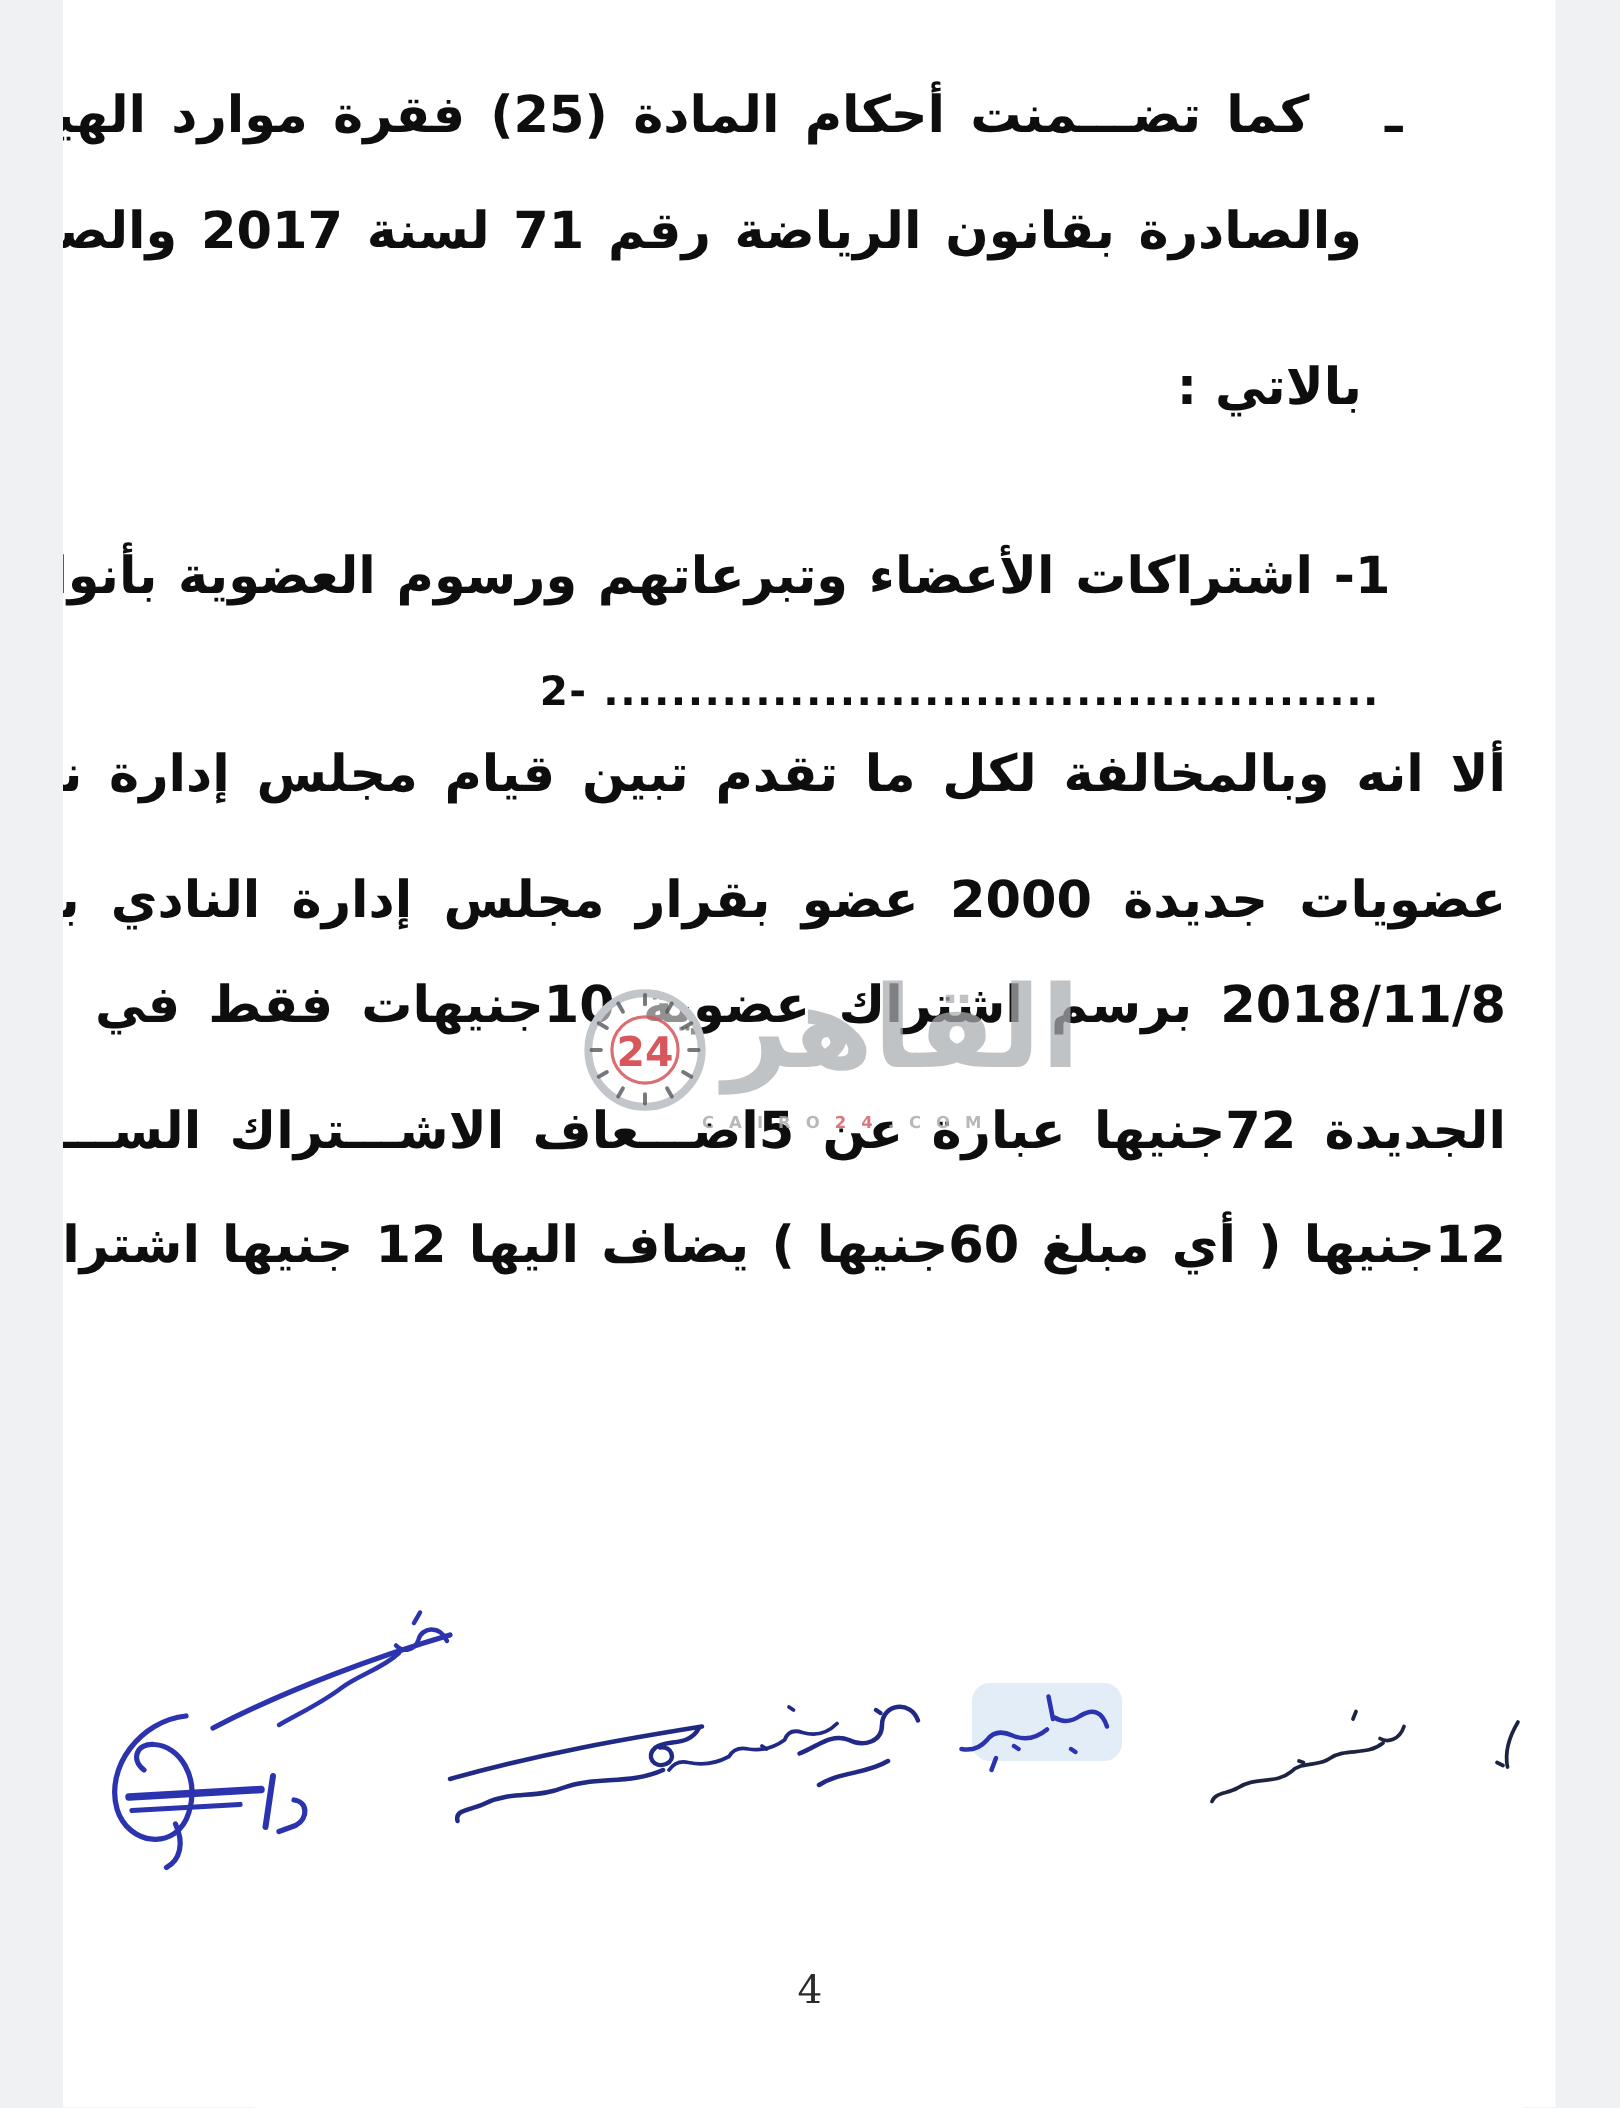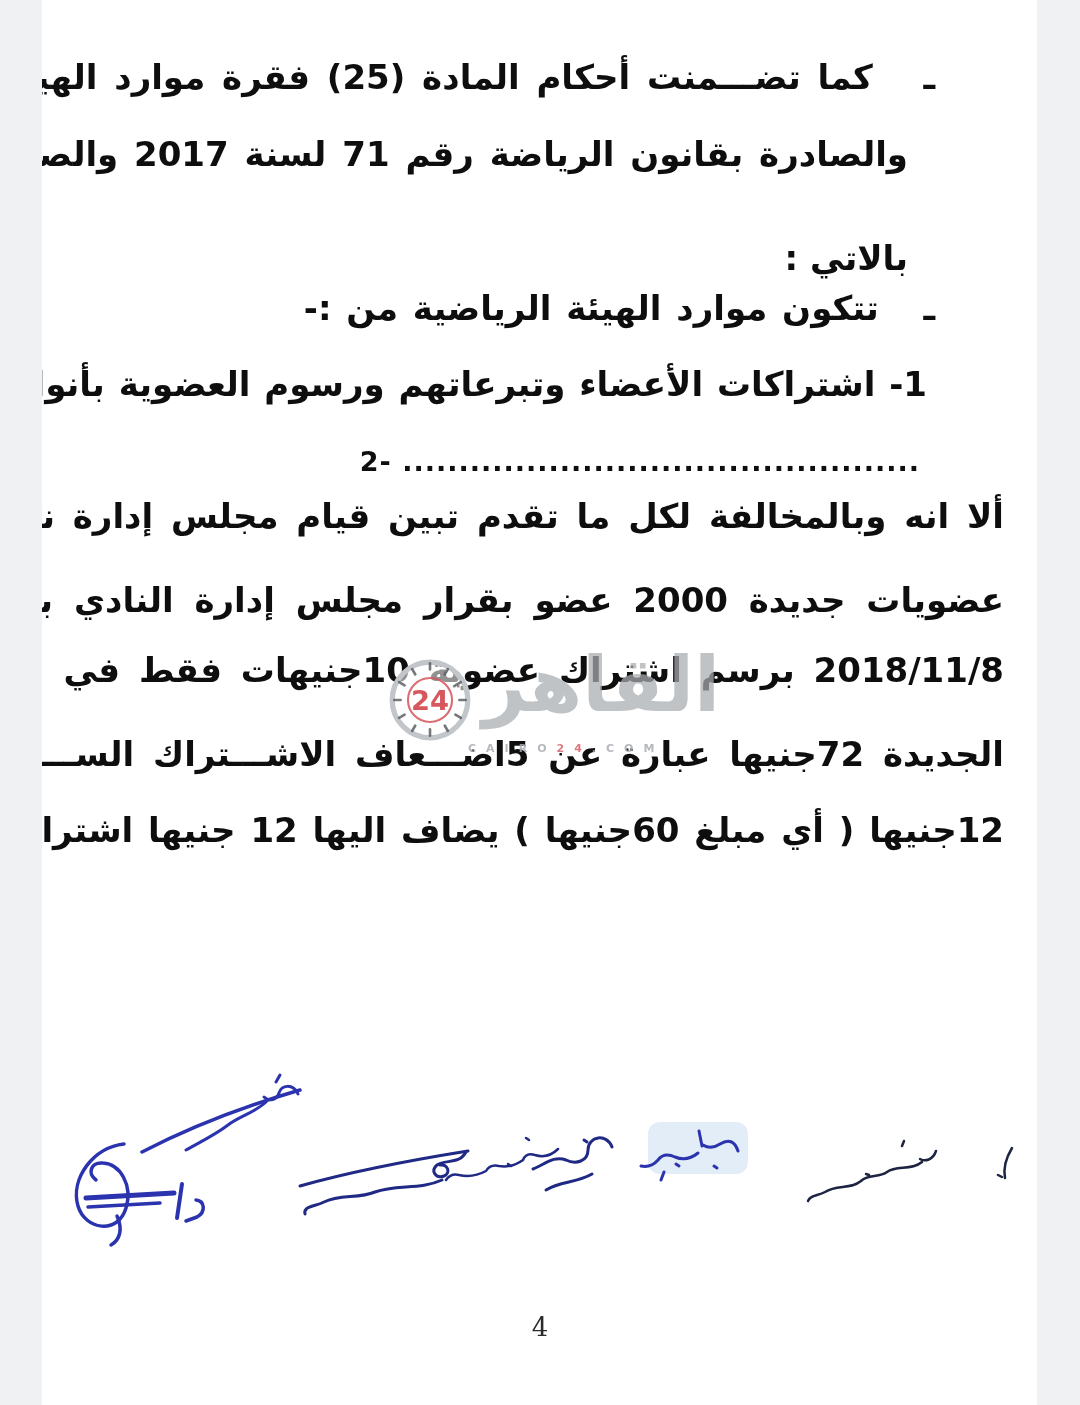--- a/index.html
+++ b/index.html
@@ -61,21 +61,20 @@
 <body>
 
 <div class="stage">
 
   <div class="gutter left"></div>
   <div class="gutter right"></div>
 
   <div class="tline l0">ـ&nbsp;&nbsp; كما تضـــمنت أحكام المادة (25) فقرة موارد الهيئات الرياضـــية وأموالها</div>
   <div class="tline l1">والصادرة بقانون الرياضة رقم 71 لسنة 2017 والصادر في 2017/5/31</div>
   <div class="tline l2">بالاتي :</div>
-  <div class="tline l3">ـ&nbsp;&nbsp; تتكون موارد الهيئة الرياضية من :-</div>
   <div class="tline l4">1- اشتراكات الأعضاء وتبرعاتهم ورسوم العضوية بأنواعها المختلفة .</div>
   <div class="tline l5">2- ..............................................</div>
   <div class="tline l6">ألا انه وبالمخالفة لكل ما تقدم تبين قيام مجلس إدارة نادي طهطا الرياضي بإدراج</div>
   <div class="tline l7">عضويات جديدة 2000 عضو بقرار مجلس إدارة النادي بمحضر رقم 17بتاريخ</div>
   <div class="tline l8">2018/11/8 برسم اشتراك عضوية 10جنيهات فقط في حين أن رسم العضوية</div>
   <div class="tline l9">الجديدة 72جنيها عبارة عن 5اضـــعاف الاشـــتراك الســـنوي والذي بمقدم بمبلغ</div>
   <div class="tline l10">12جنيها ( أي مبلغ 60جنيها ) يضاف اليها 12 جنيها اشتراك العضوية السنوي .</div>
 
   <div class="watermark">
     <svg class="wm-clock" viewBox="0 0 80 80">

